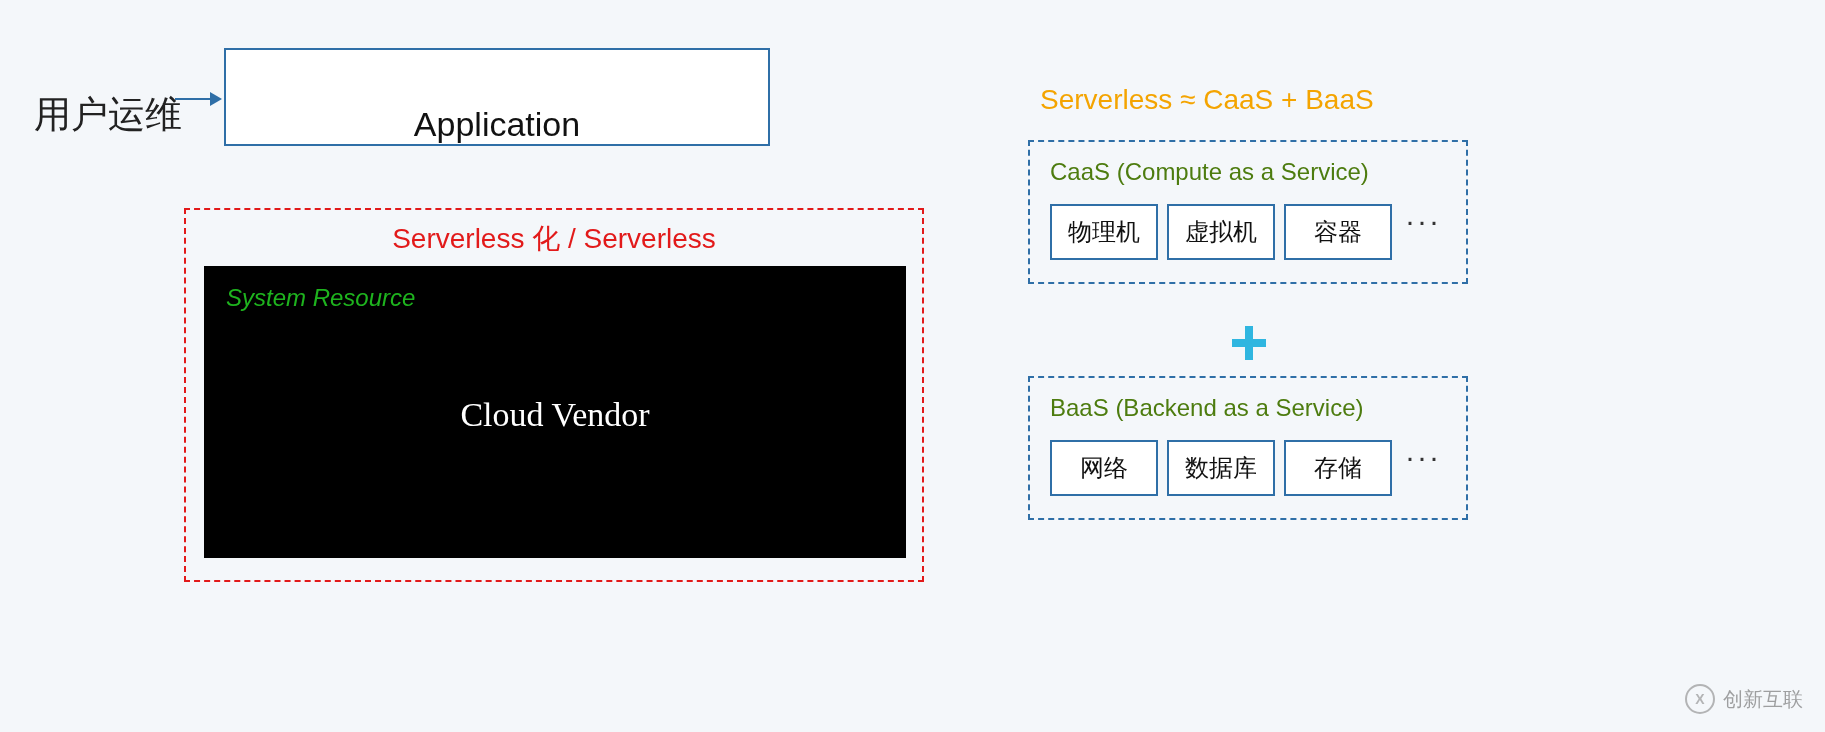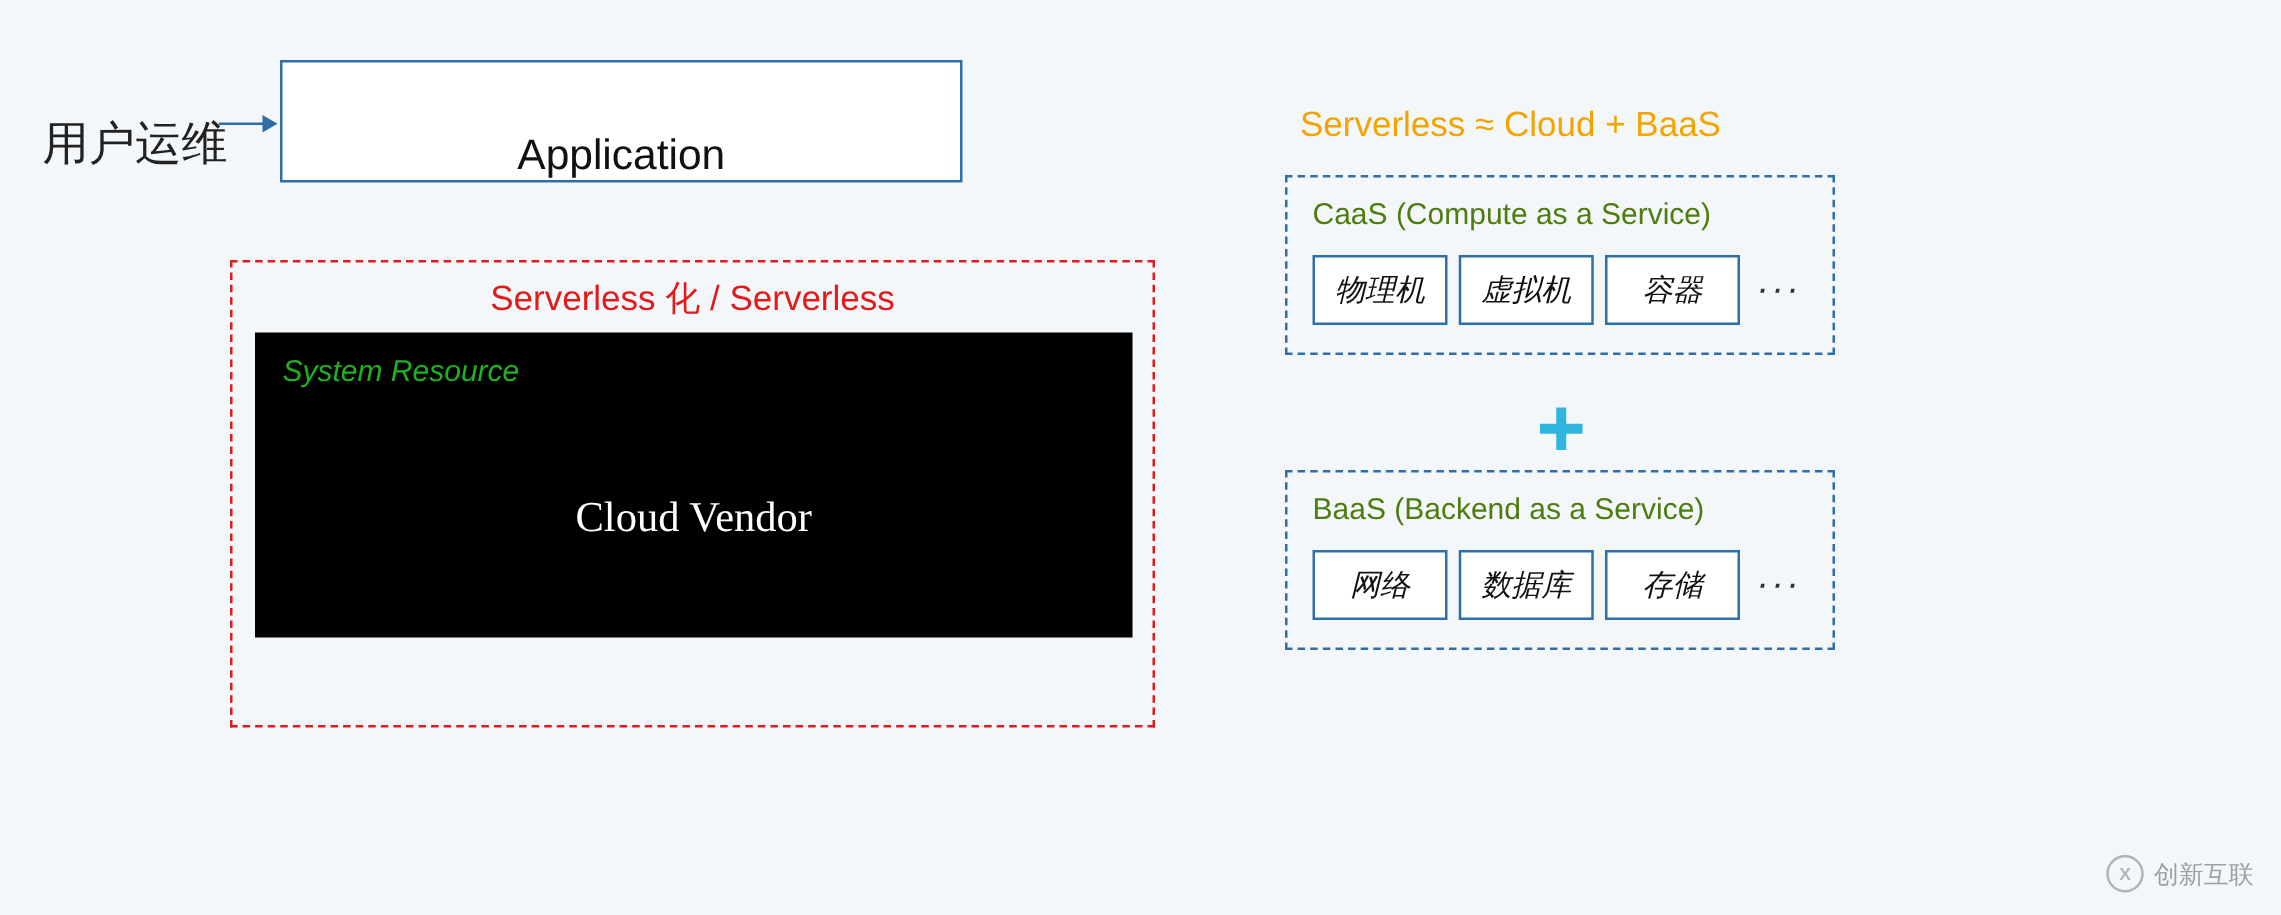--- a/index.html
+++ b/index.html
@@ -60,21 +60,21 @@
   }
   .serverless-title {
     color: #e21a1a;
     font-size: 28px;
     margin-bottom: 8px;
     text-align: center;
   }
   .black-box {
     background: #000;
     width: 702px;
-    height: 244px;
+    height: 292px;
     color: #fff;
     position: relative;
     padding: 18px 22px;
   }
   .sys-res {
     color: #1eb31e;
     font-style: italic;
     font-size: 24px;
   }
   .cloud-vendor {
@@ -103,23 +103,22 @@
   }
   .caas-box { top: 140px; }
   .baas-box { top: 376px; }
   .service-title {
     font-size: 24px;
     color: #4d7c0f;
     margin-bottom: 18px;
   }
   .chip-row {
     display: flex;
-    align-items: center;
+    align-items: flex-start;
     gap: 9px;
-    font-style: italic;
   }
   .chip {
     border: 2px solid #2f6fa7;
     background: #fff;
     width: 108px;
     height: 56px;
     display: flex;
     align-items: center;
     justify-content: center;
     font-size: 24px;
@@ -174,21 +173,21 @@
 </div>
 
 <div class="serverless-dashed">
   <div class="serverless-title">Serverless 化 / Serverless</div>
   <div class="black-box">
     <div class="sys-res">System Resource</div>
     <div class="cloud-vendor">Cloud Vendor</div>
   </div>
 </div>
 
-<div class="formula">Serverless ≈ Cloud + BaaS</div>
+<div class="formula">Serverless ≈ CaaS + BaaS</div>
 
 <div class="caas-box">
   <div class="service-title">CaaS (Compute as a Service)</div>
   <div class="chip-row">
     <div class="chip">物理机</div>
     <div class="chip">虚拟机</div>
     <div class="chip">容器</div>
     <div class="dots">···</div>
   </div>
 </div>

